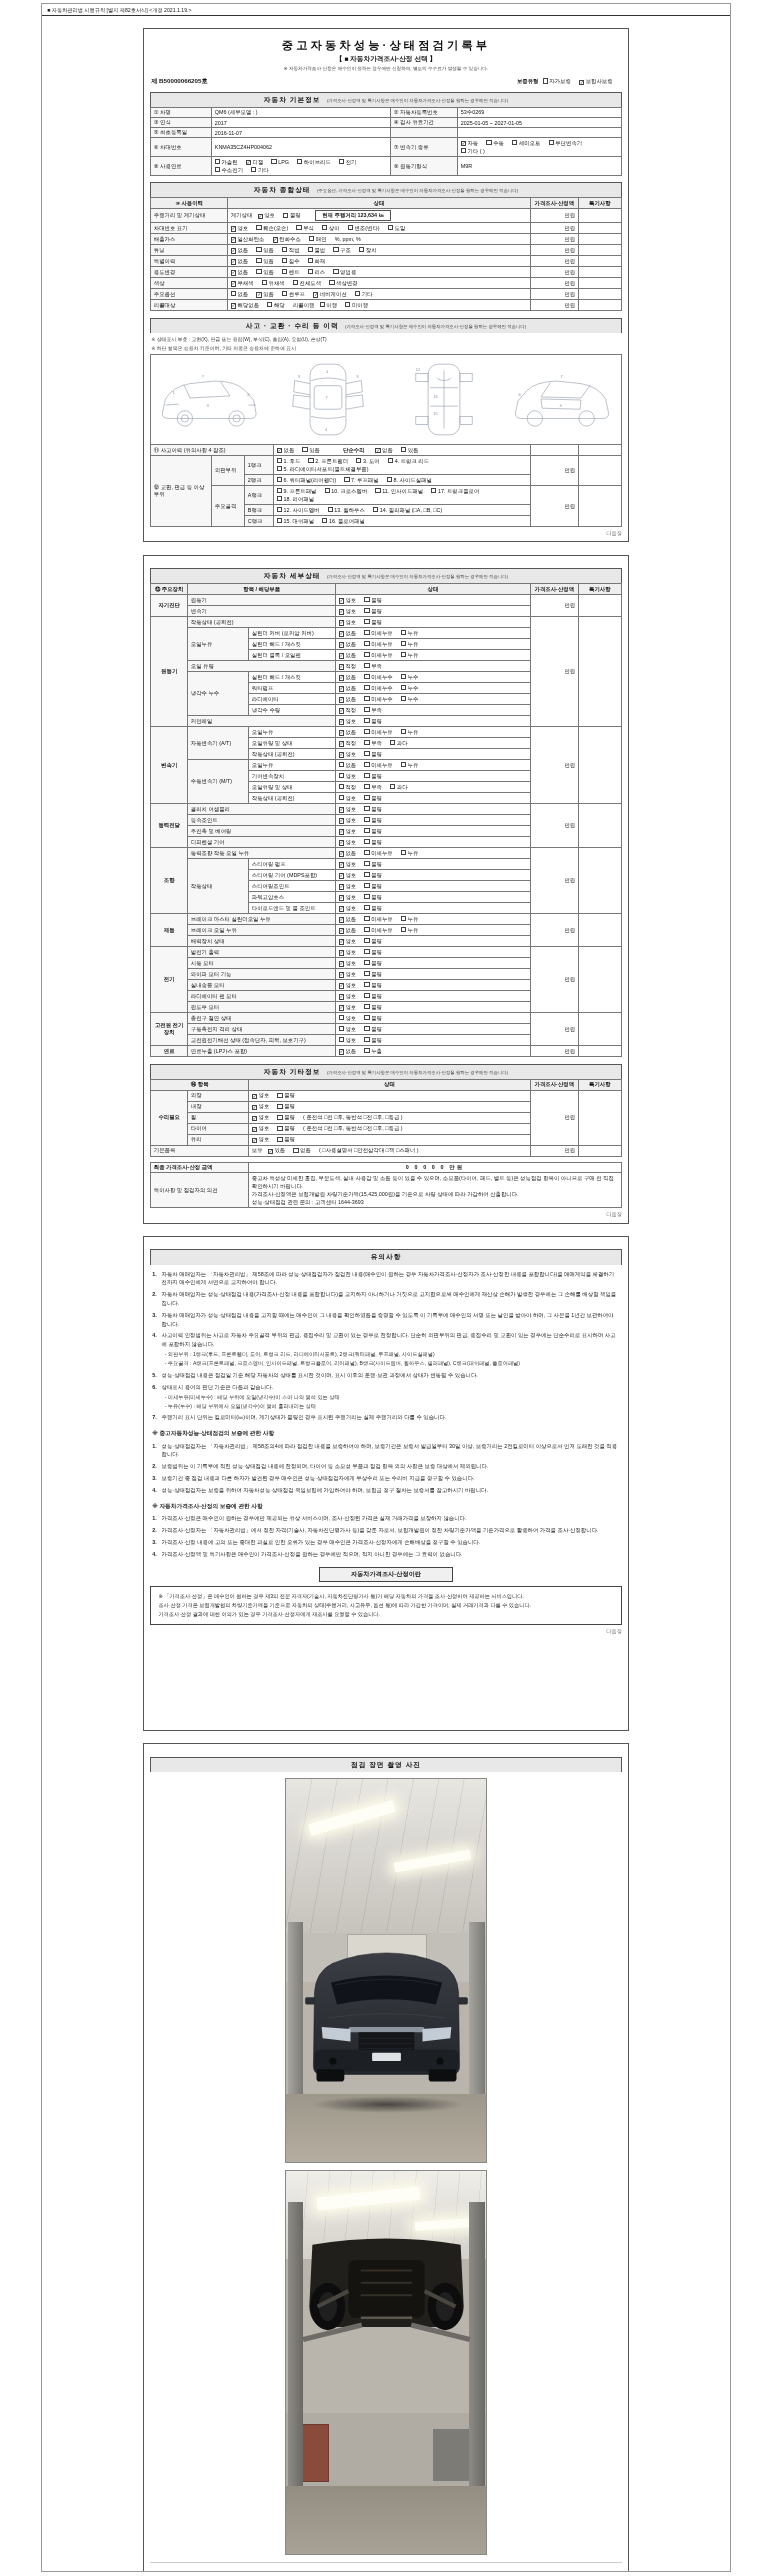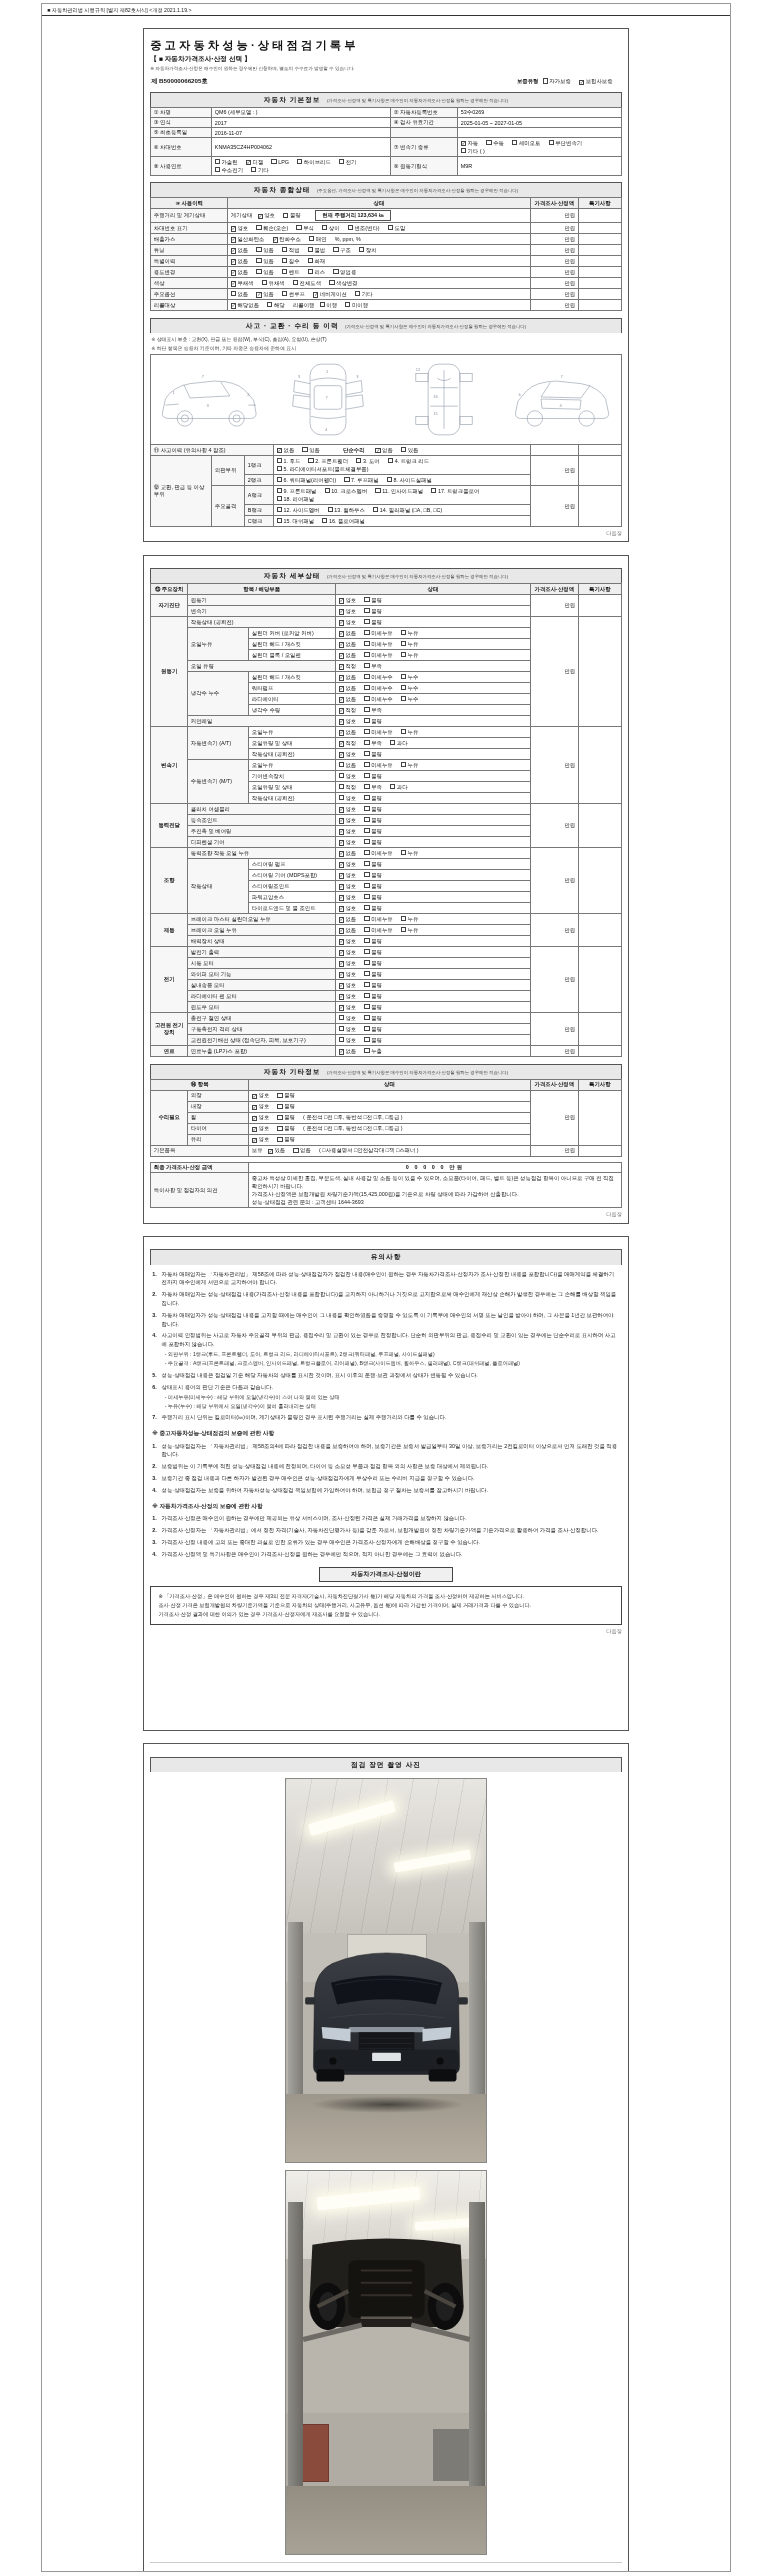--- a/index.html
+++ b/index.html
@@ -3,21 +3,21 @@
 <meta charset="utf-8">
 <style>
 *{box-sizing:border-box;margin:0;padding:0}
 html,body{width:773px;height:2576px;background:#fff;overflow:hidden;
   font-family:"Liberation Sans","DejaVu Sans",sans-serif;color:#111}
 .sheet{position:absolute;left:41px;top:3.1px;width:690px;height:2569px;border:0.5px solid #999;background:#fff;overflow:hidden;padding-top:1.5px}
 .form-ref{font-size:5.2px;color:#222;padding:1px 5.2px 1.5px}
 .top-rule{border:none;border-top:1px solid #333}
 .content{width:486px;margin:0 auto}
 .page-block{border:0.5px solid #555;margin-top:12.4px;padding:6.2px 6.2px 4.1px;background:#fff}
-.title-wrap{margin:2.1px 0 4.1px}
+.title-wrap{text-align:center;margin:2.1px 0 4.1px}
 .title-wrap h1{font-size:11.3px;letter-spacing:3.1px;font-weight:bold}
 .title-sub{font-size:6.7px;font-weight:bold;margin-top:2.6px}
 .title-note{font-size:4.6px;color:#444;margin-top:2.1px}
 .doc-row{display:flex;justify-content:space-between;align-items:flex-end;margin:5.2px 1px 2.1px}
 .doc-no{font-size:6.2px;font-weight:bold}
 .warranty{font-size:5.4px}
 .warranty .wlab{margin-right:4.1px;font-weight:bold}
 .sec-head{border:0.5px solid #555;border-bottom:none;background:#e8e8e8;text-align:center;padding:2.1px 3.1px;margin-top:6.2px}
 .sec-title{font-size:6.7px;font-weight:bold;letter-spacing:1px}
 .sec-note{font-size:4.4px;color:#444;margin-left:4.1px}

